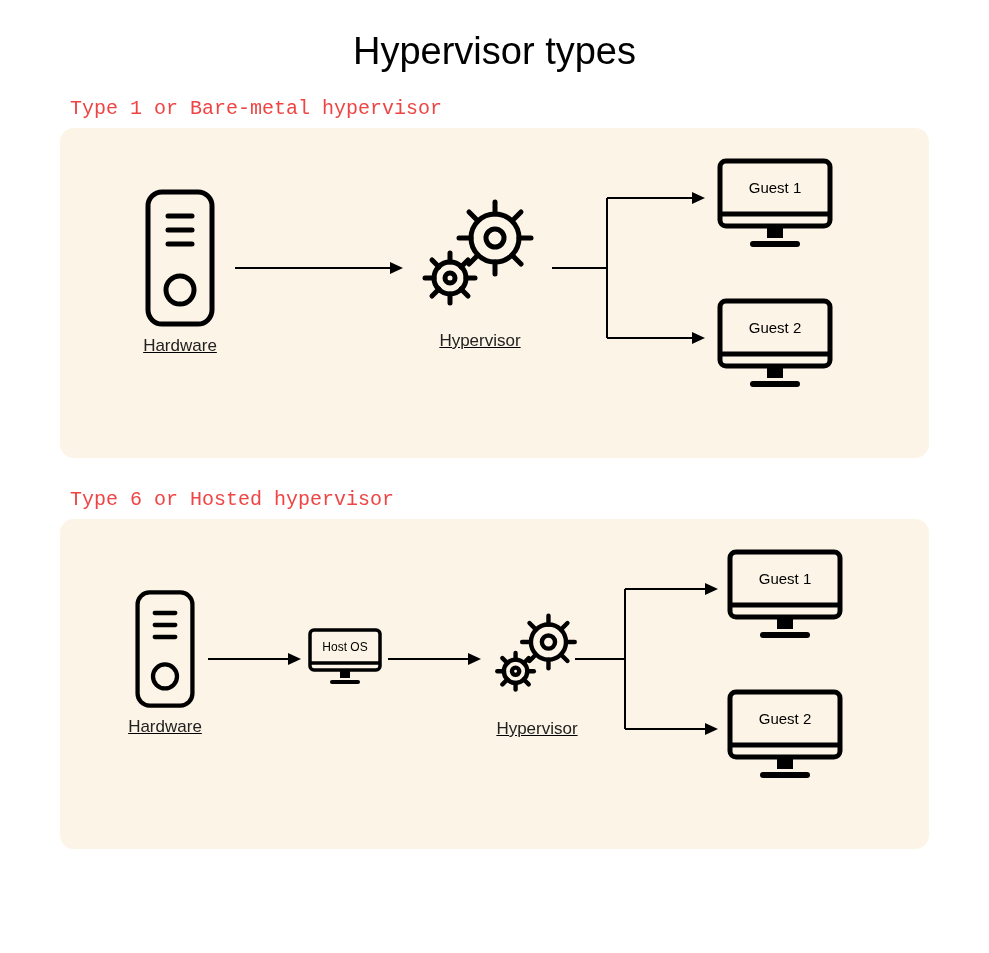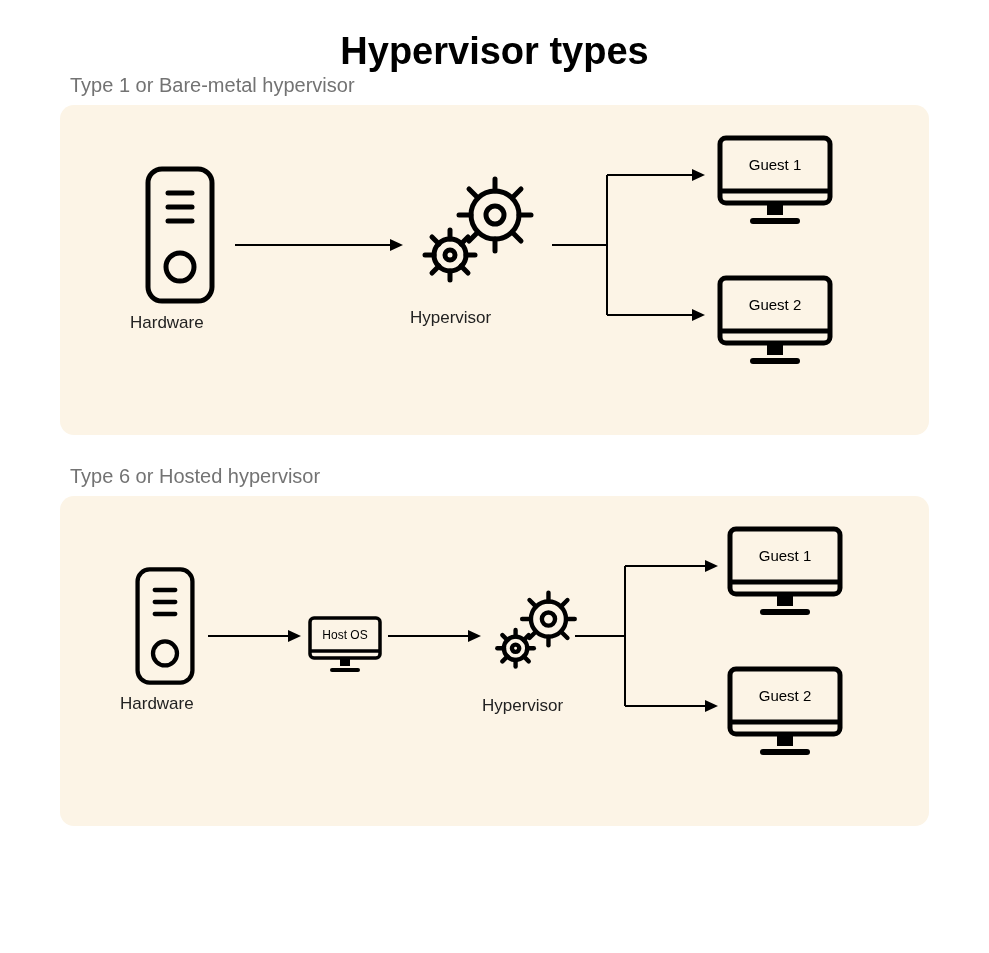--- a/index.html
+++ b/index.html
@@ -5,45 +5,48 @@
   * { box-sizing: border-box; margin: 0; padding: 0; }
   body {
     font-family: -apple-system, BlinkMacSystemFont, "Segoe UI", Arial, sans-serif;
     background: #fff;
     width: 989px;
     padding: 30px 60px;
   }
   .title {
     text-align: center;
     font-size: 38px;
-    font-weight: 700;
+    font-weight: 400;
     color: #000;
   }
   .section-label {
     font-size: 20px;
-    color: #737373;
-    margin: 1px 0 8px 10px;
+    color: #ef4444;
+    margin: 24px 0 8px 10px;
+    font-family: Liberation Mono, monospace;
   }
   .panel {
     background: #FCF4E6;
     border-radius: 14px;
     padding: 30px 30px 30px 30px;
     margin-bottom: 30px;
     position: relative;
   }
   .diagram {
     position: relative;
     height: 270px;
   }
   .diagram2 {
     position: relative;
     height: 270px;
   }
   .node {
     position: absolute;
+    text-align: center;
+    text-decoration: underline;
   }
   .node-label {
     font-size: 17px;
     color: #222;
     margin-top: 8px;
   }
   .guest-box {
     position: absolute;
     width: 120px;
   }
@@ -168,21 +171,21 @@
         <circle cx="40" cy="102" r="14" fill="none" stroke="#000" stroke-width="5"></circle>
       </svg>
       <div class="node-label">Hardware</div>
     </div>
 
     <svg width="95" height="20" style="position:absolute; left:118px; top:100px;">
       <line x1="0" y1="10" x2="80" y2="10" stroke="#000" stroke-width="2"></line>
       <polygon points="80,4 93,10 80,16" fill="#000"></polygon>
     </svg>
 
-    <div class="node" style="left:215px; top:88px; width:80px;">
+    <div class="node" style="left:215px; top:77px; width:80px;">
       <svg class="monitor-svg" width="78" height="62" viewBox="0 0 78 62">
         <rect x="4" y="4" width="70" height="40" rx="4" fill="none" stroke="#000" stroke-width="3.5"></rect>
         <line x1="4" y1="37" x2="74" y2="37" stroke="#000" stroke-width="3.5"></line>
         <rect x="34" y="44" width="10" height="8" fill="#000"></rect>
         <line x1="26" y1="56" x2="52" y2="56" stroke="#000" stroke-width="4" stroke-linecap="round"></line>
         <text x="39" y="25" text-anchor="middle" font-size="12" fill="#000" class="hostos-label">Host OS</text>
       </svg>
     </div>
 
     <svg width="95" height="20" style="position:absolute; left:298px; top:100px;">

